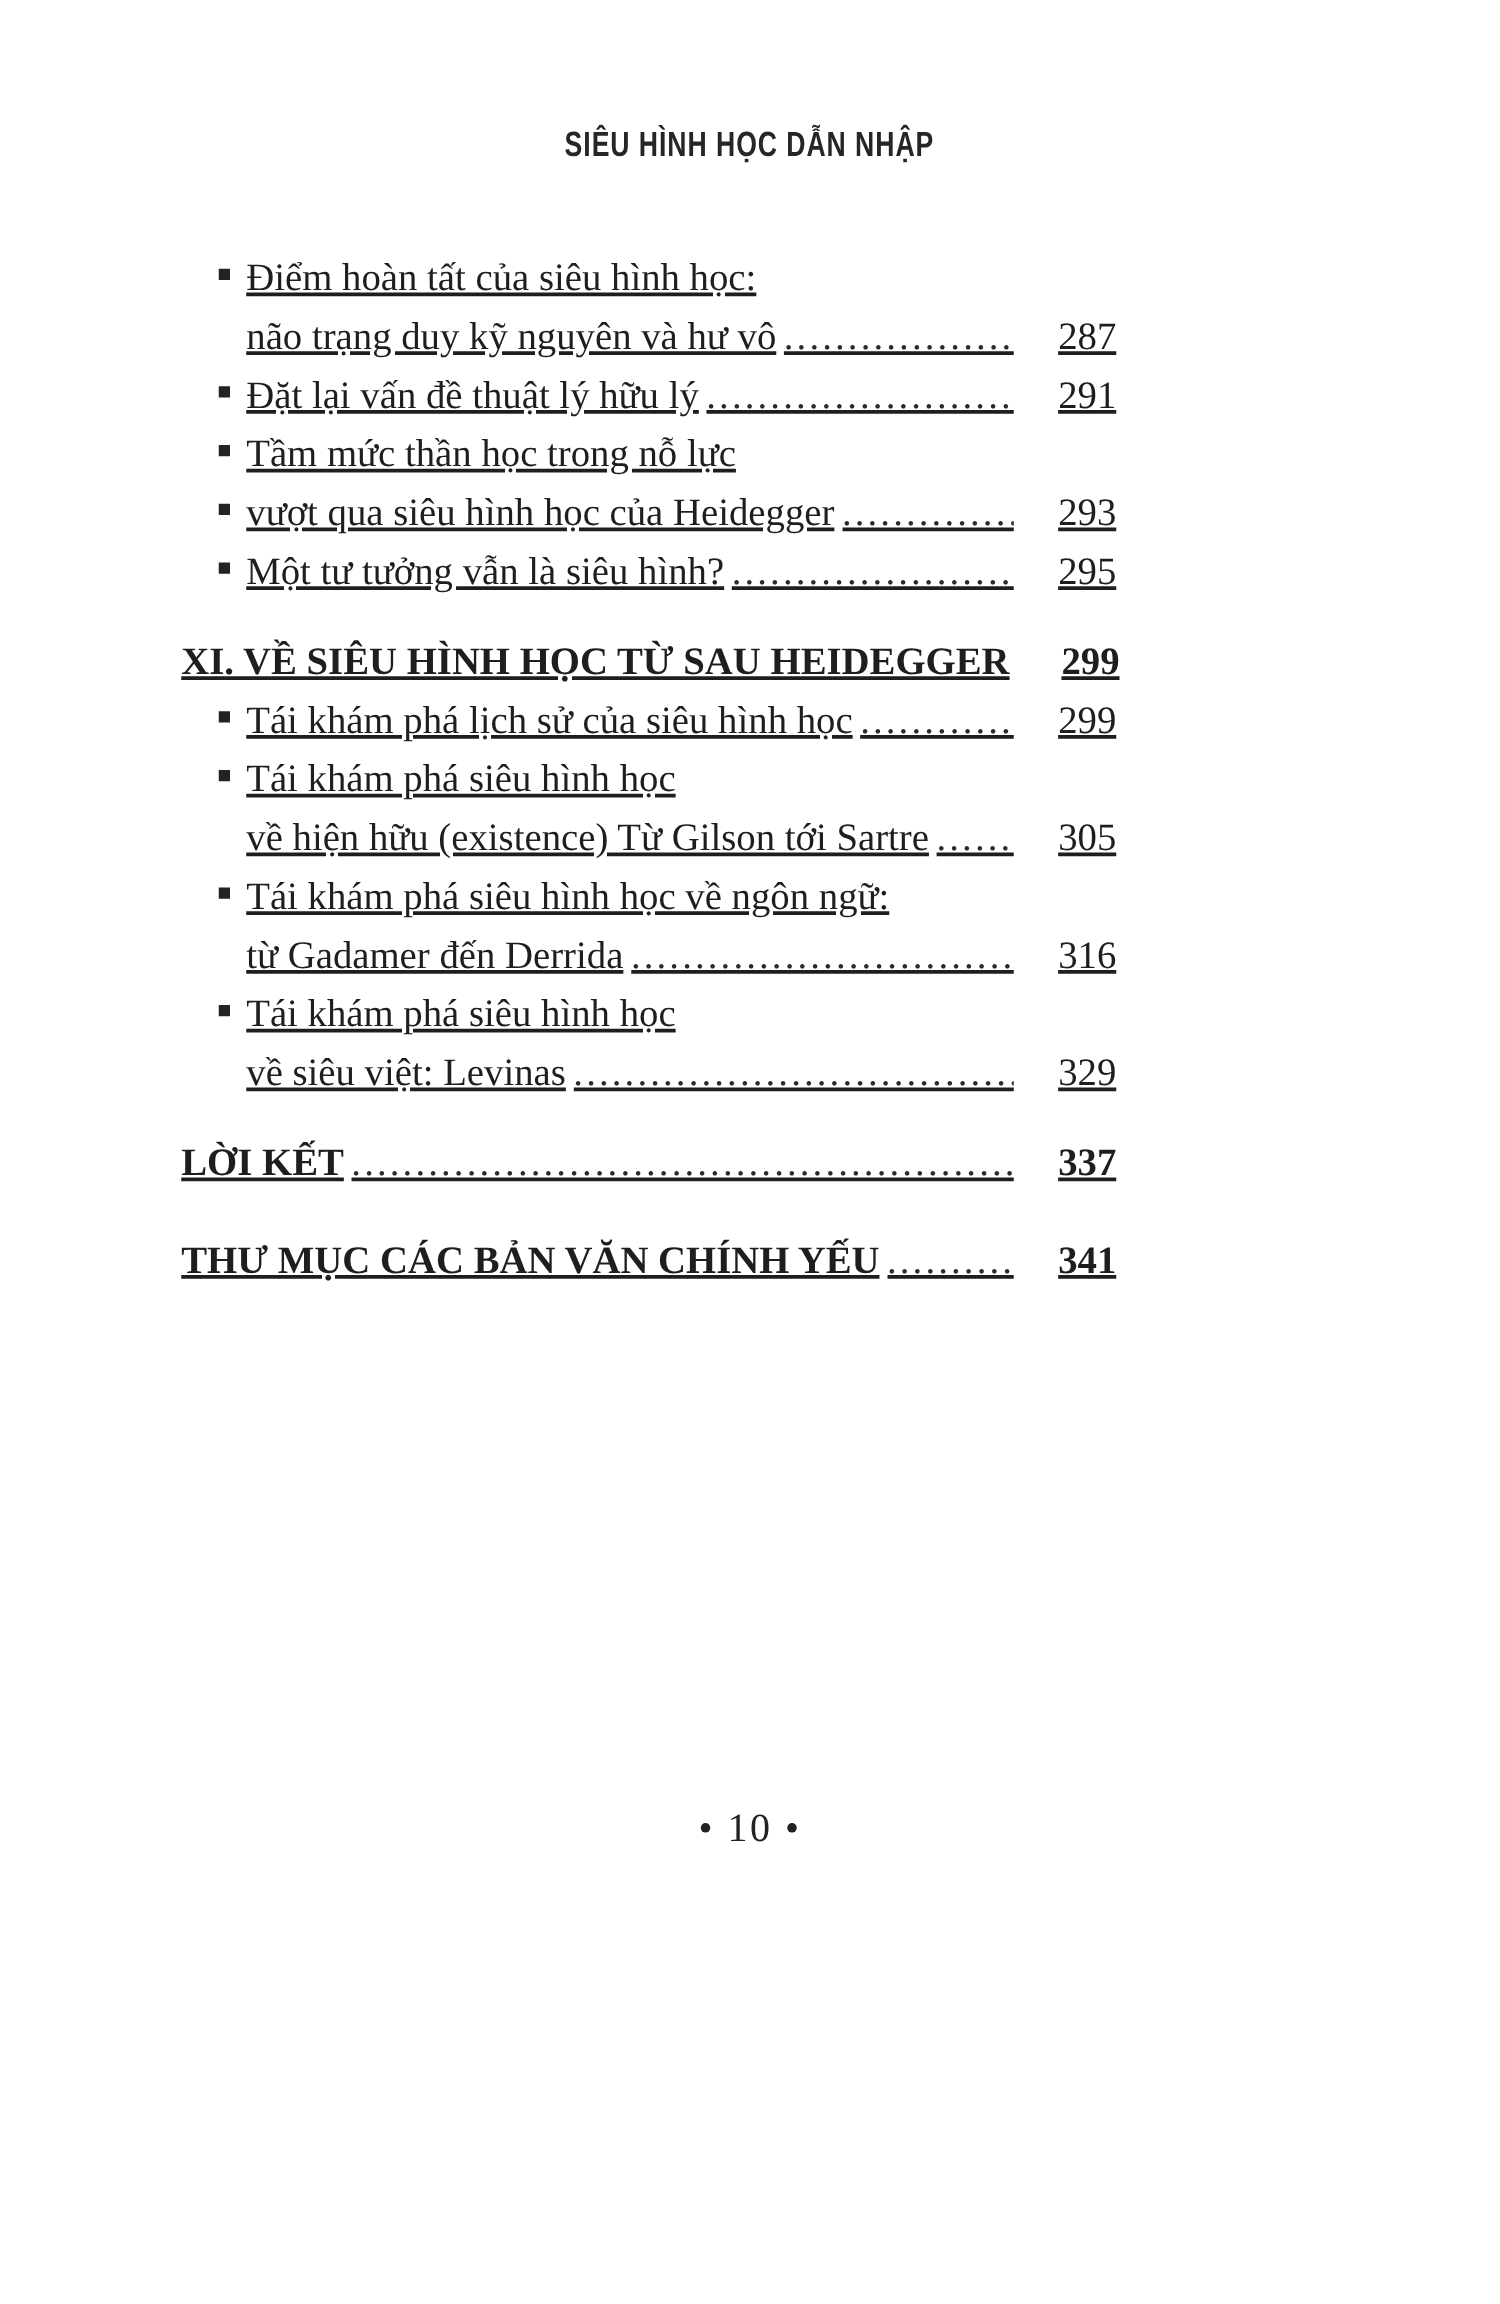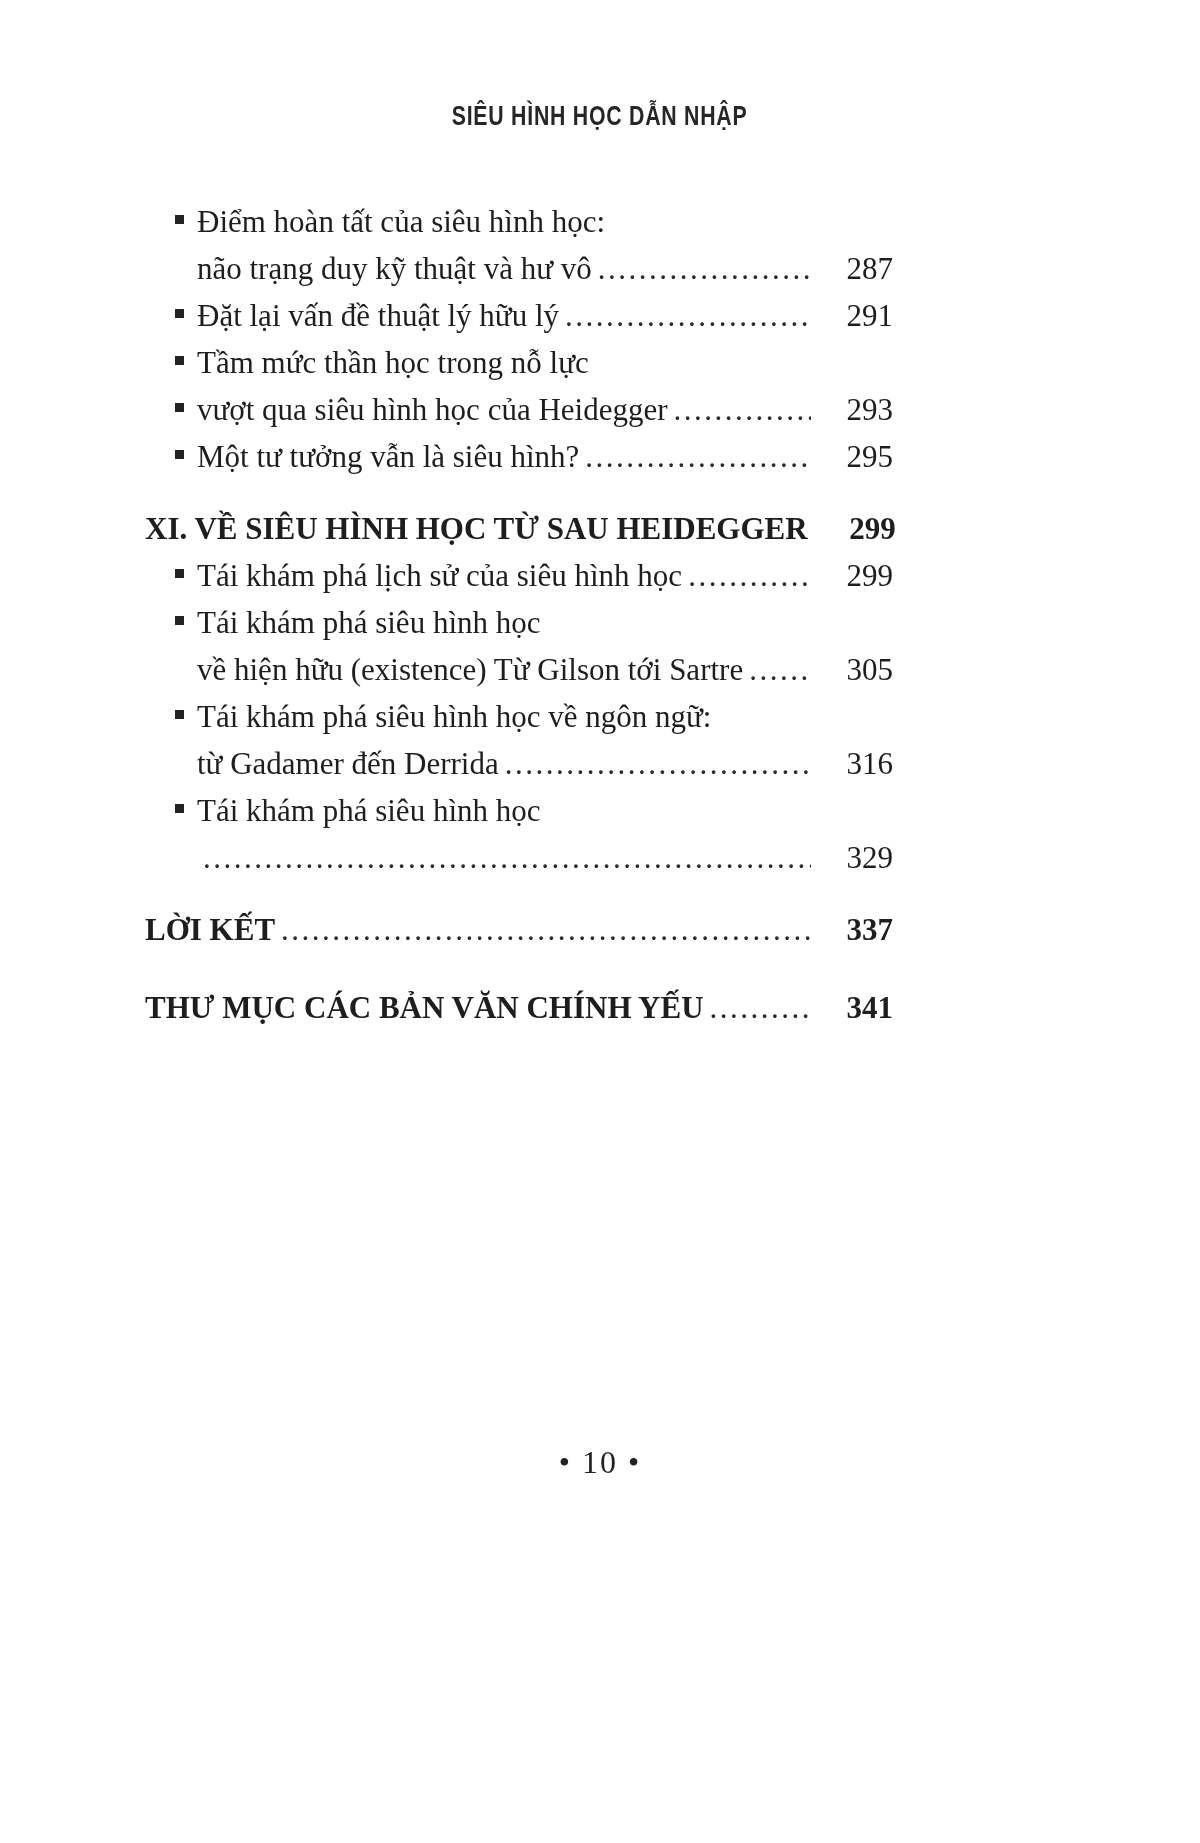--- a/index.html
+++ b/index.html
@@ -31,20 +31,21 @@
     transform: scaleX(0.76);
     transform-origin: center;
     color: #262626;
   }
   .toc {
     position: absolute;
     top: 198px;
     left: 145px;
     width: 748px;
     font-size: 31px;
+    text-decoration: underline;
   }
   .line {
     display: flex;
     align-items: baseline;
     line-height: 47px;
     white-space: nowrap;
   }
   .gap1 { margin-top: 25px; }
   .gap2 { margin-top: 31px; }
   .bullet-box {
@@ -104,21 +105,21 @@
 
 <div class="toc">
 
   <div class="line">
     <span class="bullet-box"></span>
     <span class="txt">Điểm hoàn tất của siêu hình học:</span>
   </div>
 
   <div class="line">
     <span class="spacer"></span>
-    <span class="txt">não trạng duy kỹ thuật và hư vô</span>
+    <span class="txt">não trạng duy kỹ nguyên và hư vô</span>
     <span class="leader"></span>
     <span class="page-num">287</span>
   </div>
 
   <div class="line">
     <span class="bullet-box"></span>
     <span class="txt">Đặt lại vấn đề thuật lý hữu lý</span>
     <span class="leader"></span>
     <span class="page-num">291</span>
   </div>
@@ -179,20 +180,21 @@
     <span class="page-num">316</span>
   </div>
 
   <div class="line">
     <span class="bullet-box"></span>
     <span class="txt">Tái khám phá siêu hình học</span>
   </div>
 
   <div class="line">
     <span class="spacer"></span>
+    <span class="txt">về siêu việt: Levinas</span>
     <span class="leader"></span>
     <span class="page-num">329</span>
   </div>
 
   <div class="line heading gap1">
     <span class="txt">LỜI KẾT</span>
     <span class="leader"></span>
     <span class="page-num">337</span>
   </div>
 

